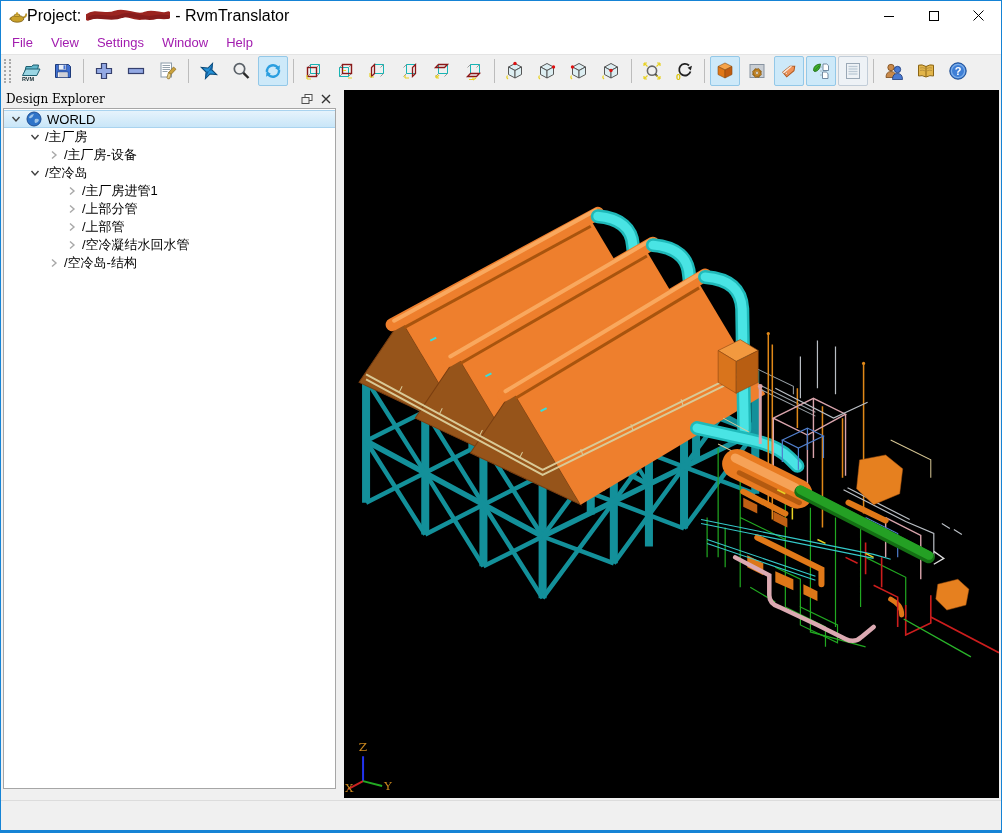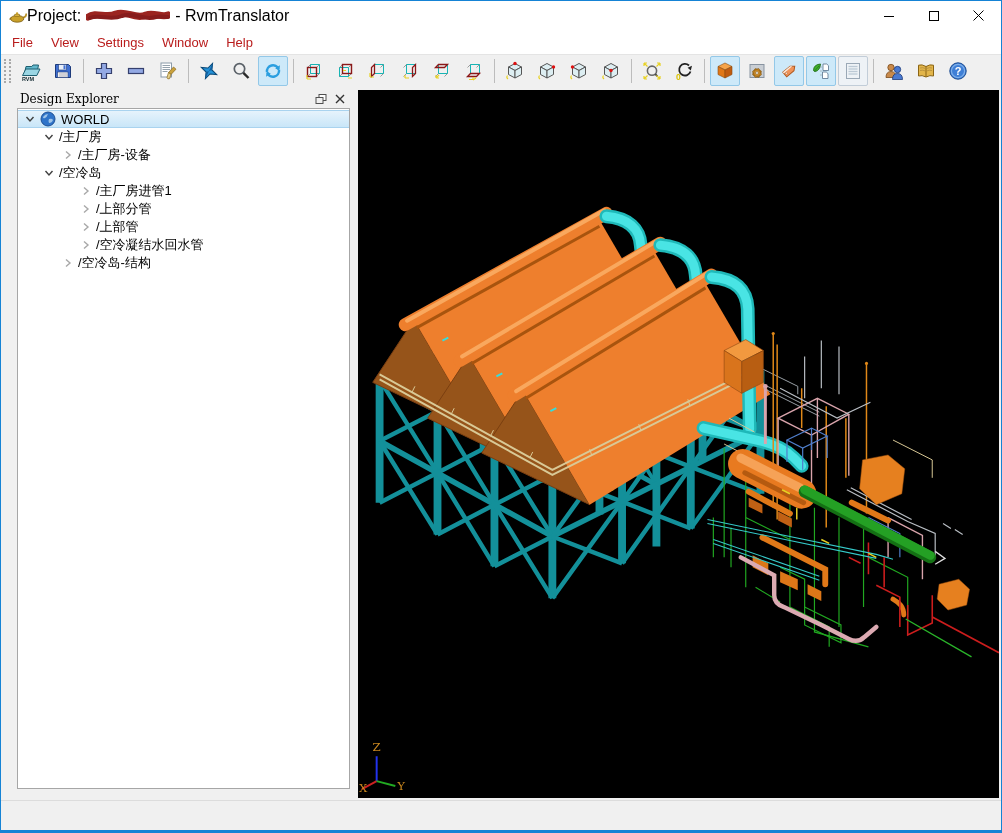--- a/index.html
+++ b/index.html
@@ -6,31 +6,31 @@
   .window{width:1002px;height:833px;box-sizing:border-box;border:1px solid #1583d5;
     display:flex;flex-direction:column;background:#f0f0f0;
     font-family:"Liberation Sans",sans-serif;-webkit-font-smoothing:antialiased}
   
   .titlebar{height:29px;background:#fff;display:flex;align-items:center;padding-left:8px;flex:0 0 auto}
   .title-group{display:flex;align-items:center;gap:5px;font-size:16px;color:#000}
   .win-controls{margin-left:auto;display:flex;height:100%}
   .win-btn{width:45px;height:100%;display:flex;align-items:center;justify-content:center}
   
   .menubar{height:24px;background:#fff;display:flex;align-items:center;font-size:13px;padding-left:2px;flex:0 0 auto}
-  .menu-item{padding:3px 9px;color:#b91c1c}
+  .menu-item{padding:3px 9px;color:#a21caf}
   
   .toolbar{height:32px;background:#f0f0f0;border-top:1px solid #e4e4e4;display:flex;align-items:center;padding:0 2px;flex:0 0 auto}
   .grip{width:3px;height:24px;border-left:2px dotted #a8a8a8;border-right:2px dotted #a8a8a8;margin:0 4px 0 1px}
   .tb{width:28px;height:28px;display:flex;align-items:center;justify-content:center;border:1px solid transparent;border-radius:2px;margin:0 1px}
   .tb.active{background:#cde9f9;border-color:#93c8e8}
   .tb.framed{border-color:#c2cdd8;background:#eef2f6}
   .ic{width:20px;height:20px;display:block}
   .tbsep{width:1px;height:24px;background:#bcbcbc;margin:0 4px}
   
-  .main{flex:1;display:flex;padding:3px 2px 0 16px;min-height:0}
+  .main{flex:1;display:flex;padding:3px 2px 0 2px;min-height:0}
   .dock{width:333px;flex:0 0 auto;display:flex;flex-direction:column}
   .dock-header{height:18px;display:flex;align-items:center;font-family:"DejaVu Serif",serif;font-size:12px;color:#000;padding:0 3px}
   .dock-tools{margin-left:auto;display:flex;align-items:center;gap:5px}
   .dock-btn{width:14px;height:14px;display:flex;align-items:center;justify-content:center}
   .tree-box{flex:1;background:#fff;border:1px solid #a6a6a6;overflow:hidden;margin-bottom:11px;padding-top:1px}
   .tree-row{height:18px;display:flex;align-items:center;font-size:13px;color:#000;white-space:nowrap}
   .tree-row .chev{width:12px;height:12px;flex:0 0 auto;margin-right:4px;display:flex;align-items:center;justify-content:center}
   .tree-row .gicon{width:16px;height:16px;margin-right:5px;flex:0 0 auto}
   .lvl0{padding-left:6px}.lvl1{padding-left:25px}.lvl2{padding-left:44px}.lvl3{padding-left:62px}
   .tree-row.selected{background:linear-gradient(#e6f3fc,#c9e6f8);border-top:1px solid #a9d3ef;border-bottom:1px solid #a9d3ef;height:16px}

